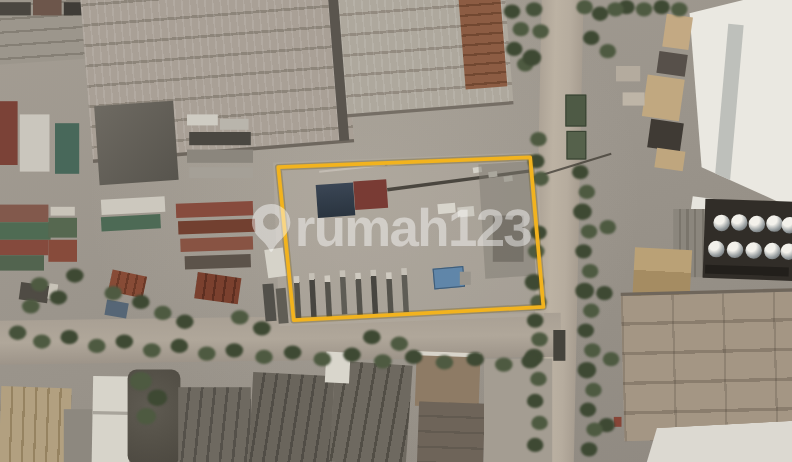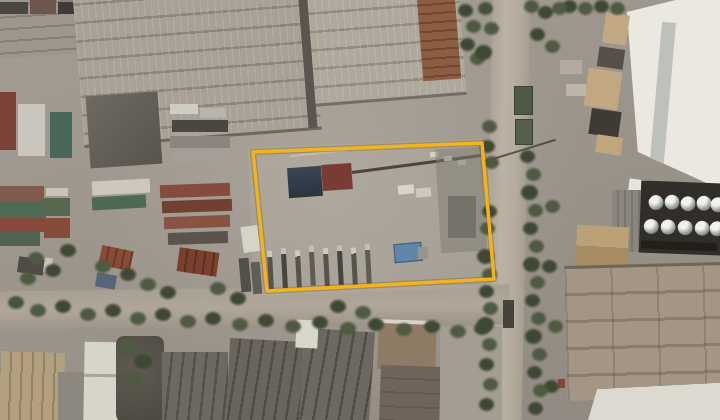--- a/index.html
+++ b/index.html
@@ -184,13 +184,19 @@
       20px -44px 0 0 #4e5a40,37px -32px 0 0 #3e4932,12px -24px 0 0 #4e5a40,52px -52px 0 0 #3e4932,87px -36px 0 0 #4e5a40,
       112px -28px 0 0 #3e4932,132px -18px 0 0 #4e5a40,152px -10px 0 0 #3e4932,202px -14px 0 0 #4e5a40,222px -4px 0 0 #3e4932,
       112px 44px 0 2px #4e5a40,127px 59px 0 1px #3e4932,117px 76px 0 1px #4e5a40,322px 4px 0 0 #3e4932,347px 10px 0 0 #4e5a40;"></div>
   </div>
 
   <svg id="overlay" width="720" height="420">
     <polygon fill="none" stroke-linejoin="round" stroke-width="6" points="253,152 482,143 494,279 267,291" stroke="rgba(110,85,10,0.30)"></polygon>
     <polygon fill="none" stroke-linejoin="round" points="253,152 482,143 494,279 267,291" stroke="#F2B31E" stroke-width="3.4"></polygon>
   </svg>
 
+  <div class="wm">
+    <svg viewBox="0 0 36 46">
+      <path fill="rgba(255,255,255,0.45)" fill-rule="evenodd" d="M18 1 C27.4 1 35 8.3 35 17.5 C35 24.5 30 29.5 25.5 33.8 C22.8 36.4 20.6 39.3 19.3 42.5 C18.8 43.8 17.2 43.8 16.7 42.5 C15.4 39.3 13.2 36.4 10.5 33.8 C6 29.5 1 24.5 1 17.5 C1 8.3 8.6 1 18 1 Z M18 9.5 A7.2 7.2 0 1 0 18 23.9 A7.2 7.2 0 1 0 18 9.5 Z"></path>
+    </svg>
+    <span>rumah123</span>
+  </div>
 </div>
 
 </body></html>

